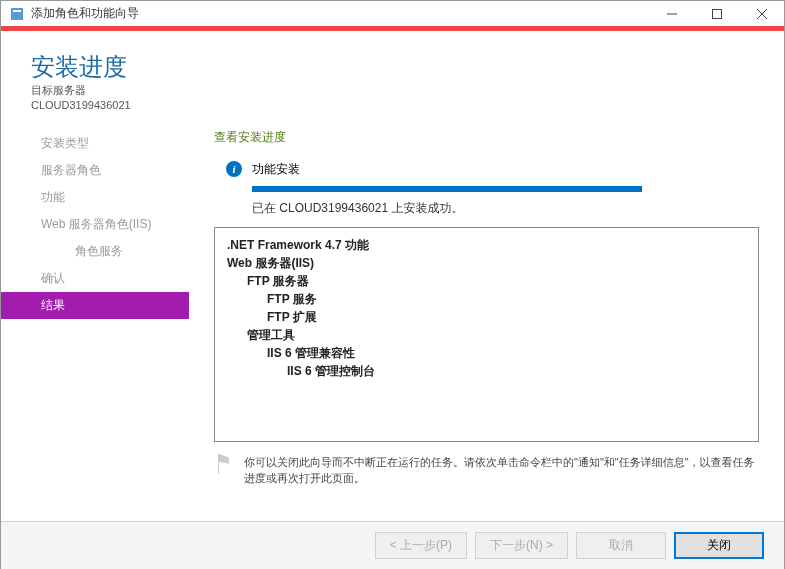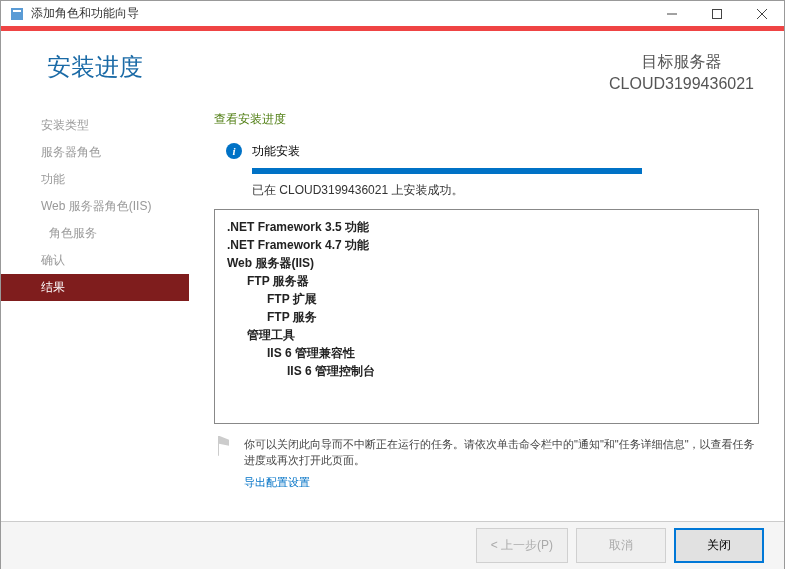--- a/index.html
+++ b/index.html
@@ -2,45 +2,45 @@
 <html><head>
 <meta charset="utf-8">
 <style>
 * { box-sizing: border-box; margin: 0; padding: 0; }
 body { font-family: "Microsoft YaHei", "Segoe UI", sans-serif; font-size: 12px; background: #fff; width: 785px; height: 569px; overflow: hidden; border: 1px solid #999; }
 .titlebar { height: 30px; background: #fff; border-bottom: 5px solid #ef4444; display: flex; align-items: center; padding-left: 8px; }
 .titlebar-icon { width: 16px; height: 16px; margin-right: 6px; }
 .titlebar-text { flex: 1; color: #333; font-size: 12px; }
 .titlebar-btns { display: flex; }
 .tb-btn { width: 45px; height: 30px; display: flex; align-items: center; justify-content: center; color: #444; }
-.header-area { padding: 20px 30px 10px 46px; display: flex; justify-content: space-between; align-items: flex-start; }
+.header-area { padding: 20px 30px 10px 30px; display: flex; justify-content: space-between; align-items: flex-start; flex-direction: column; }
 .header-title { color: #1a6aa6; font-size: 24px; font-weight: 300; }
-.header-right { text-align: center; color: #555; font-size: 16px; line-height: 1.4; }
+.header-right { text-align: left; color: #555; font-size: 11px; line-height: 1.4; }
 .main-body { display: flex; height: 410px; }
 .sidebar { width: 188px; padding-top: 6px; }
 .sidebar-item { padding: 5px 0 5px 40px; color: #999; font-size: 12px; cursor: default; }
-.sidebar-item.sub { padding-left: 48px; }
-.sidebar-item.active { background: #7f1d1d; color: #fff; }
+.sidebar-item.sub { padding-left: 74px; }
+.sidebar-item.active { background: #a21caf; color: #fff; }
 .content { flex: 1; padding: 5px 25px 0 25px; display: flex; flex-direction: column; }
 .content-subtitle { color: #4d7c0f; font-size: 12px; margin-bottom: 15px; }
 .status-row { display: flex; align-items: center; margin-bottom: 8px; padding-left: 12px; }
 .info-icon { width: 16px; height: 16px; border-radius: 50%; background: #0072c6; color: #fff; display: flex; align-items: center; justify-content: center; font-size: 11px; font-weight: bold; margin-right: 10px; font-style: italic; font-family: serif; }
 .progress-bar { height: 6px; background: #0072c6; margin: 0 0 8px 38px; width: 390px; }
 .status-msg { margin-left: 38px; margin-bottom: 10px; color: #333; font-size: 12px; }
 .features-box { border: 1px solid #888; padding: 8px 12px; height: 215px; overflow-y: auto; font-size: 12px; font-weight: bold; color: #222; line-height: 1.5; }
 .feat-0 { margin-left: 0; }
 .feat-1 { margin-left: 20px; }
 .feat-2 { margin-left: 40px; }
 .feat-3 { margin-left: 60px; }
 .footer-note { display: flex; margin-top: 12px; }
 .flag-icon { width: 20px; height: 20px; background: #ccc; margin-right: 10px; flex-shrink: 0; clip-path: polygon(25% 0, 75% 20%, 75% 50%, 25% 40%, 25% 100%, 20% 100%, 20% 0); }
 .footer-text { color: #444; font-size: 11px; line-height: 1.5; flex: 1; }
 .export-link { color: #0072c6; font-size: 11px; margin-top: 6px; margin-left: 30px; cursor: pointer; }
 .footer-bar { border-top: 1px solid #ccc; padding: 10px 20px; display: flex; justify-content: flex-end; gap: 8px; background: #f5f5f5; position: absolute; bottom: 0; left: 1px; right: 1px; height: 48px; align-items: center; }
-.btn { min-width: 90px; height: 35px; border: 1px solid #adadad; background: #e1e1e1; font-size: 12px; cursor: pointer; padding: 0 14px; }
+.btn { min-width: 90px; height: 27px; border: 1px solid #adadad; background: #e1e1e1; font-size: 12px; cursor: pointer; padding: 0 14px; }
 .btn:disabled { color: #aaa; background: #efefef; border-color: #d0d0d0; cursor: default; }
 .btn.primary { border: 2px solid #0078d7; }
 ::-webkit-scrollbar { width: 16px; }
 ::-webkit-scrollbar-track { background: #f0f0f0; }
 ::-webkit-scrollbar-thumb { background: #c0c0c0; }
 </style>
 </head>
 <body>
 
 <div class="titlebar">
@@ -90,35 +90,34 @@
 
   <div class="content">
     <div class="content-subtitle">查看安装进度</div>
     <div class="status-row">
       <div class="info-icon">i</div>
       <div>功能安装</div>
     </div>
     <div class="progress-bar"></div>
     <div class="status-msg">已在 CLOUD3199436021 上安装成功。</div>
     <div class="features-box" id="features">
-        <div class="feat-0">.NET Framework 3.5 功能</div>
         <div class="feat-0">.NET Framework 4.7 功能</div>
         <div class="feat-0">Web 服务器(IIS)</div>
         <div class="feat-1">FTP 服务器</div>
+        <div class="feat-2">FTP 服务</div>
         <div class="feat-2">FTP 扩展</div>
-        <div class="feat-2">FTP 服务</div>
         <div class="feat-1">管理工具</div>
         <div class="feat-2">IIS 6 管理兼容性</div>
         <div class="feat-3">IIS 6 管理控制台</div>
       </div>
     <div class="footer-note">
       <div class="flag-icon"></div>
       <div class="footer-text">你可以关闭此向导而不中断正在运行的任务。请依次单击命令栏中的"通知"和"任务详细信息"，以查看任务进度或再次打开此页面。</div>
     </div>
-    <div class="export-link">导出配置设置</div>
   </div>
 </div>
 
 <div class="footer-bar">
   <button class="btn" disabled="">&lt; 上一步(P)</button>
+  <button class="btn" disabled="">下一步(N) &gt;</button>
   <button class="btn" disabled="">取消</button>
   <button class="btn primary">关闭</button>
 </div>
 
 </body></html>

